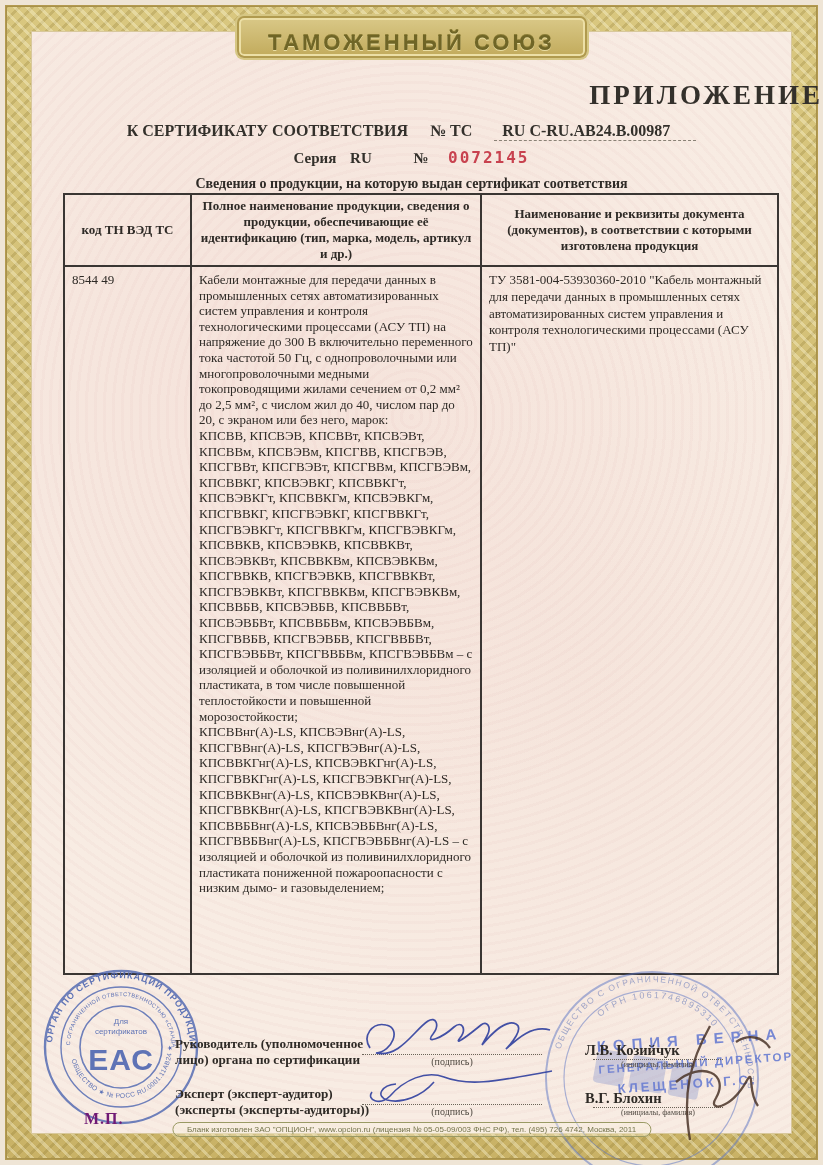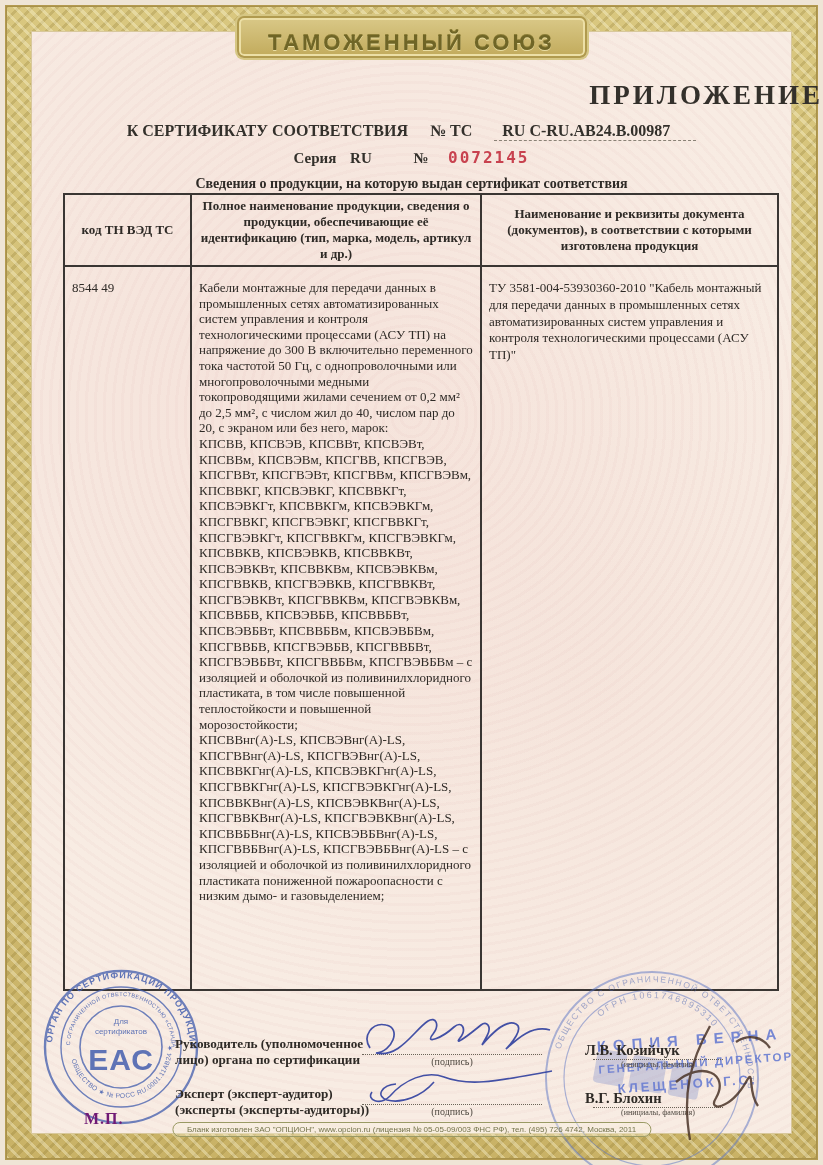--- a/index.html
+++ b/index.html
@@ -69,21 +69,21 @@
     border-collapse:collapse;table-layout:fixed;
   }
   .product-table th,.product-table td{
     border:2px solid #3a3633;
     font-size:13px;color:#2e2a26;
   }
   .product-table th{
     height:66px;font-weight:bold;text-align:center;vertical-align:middle;
     padding:2px 6px;line-height:1.25;
   }
-  .product-table td{vertical-align:top;padding:13px 7px;}
+  .product-table td{vertical-align:top;padding:5px 7px;}
   td.cell-code{height:696px;}
   .desc-p{margin:0;line-height:15.6px;font-size:13px;}
   .cell-doc div{line-height:16.8px;font-size:13px;}
   
   .mp{
     position:absolute;left:84px;top:1110px;z-index:7;
     font-size:16px;font-weight:bold;color:#701a75;letter-spacing:1px;
   }
   .role{
     position:absolute;left:175px;width:215px;z-index:6;

